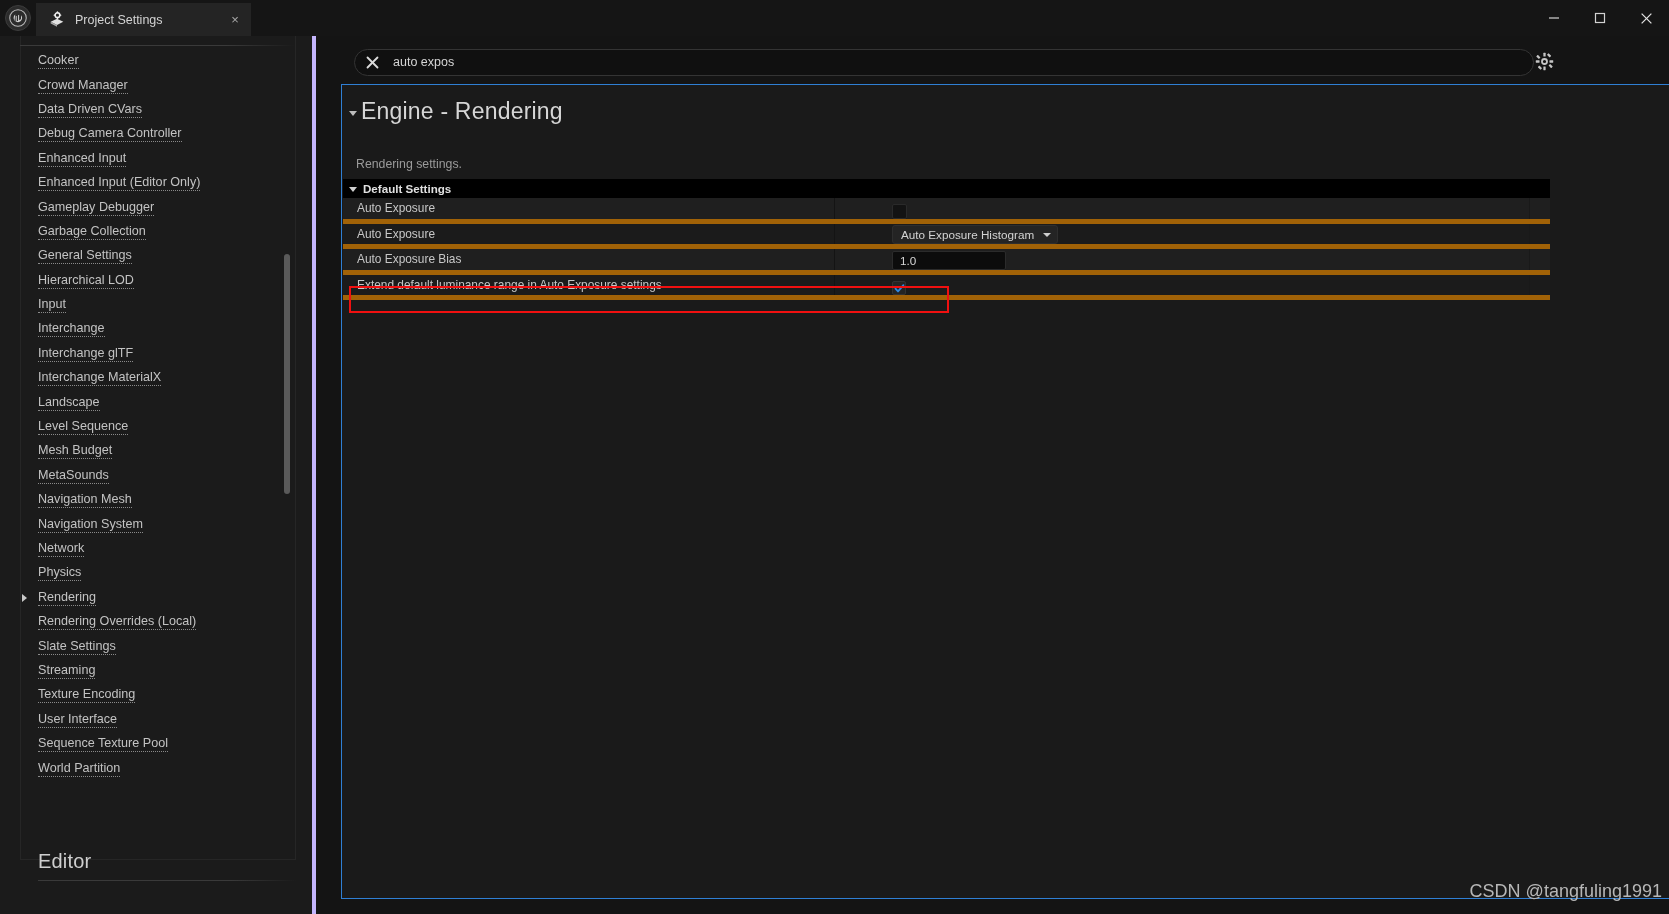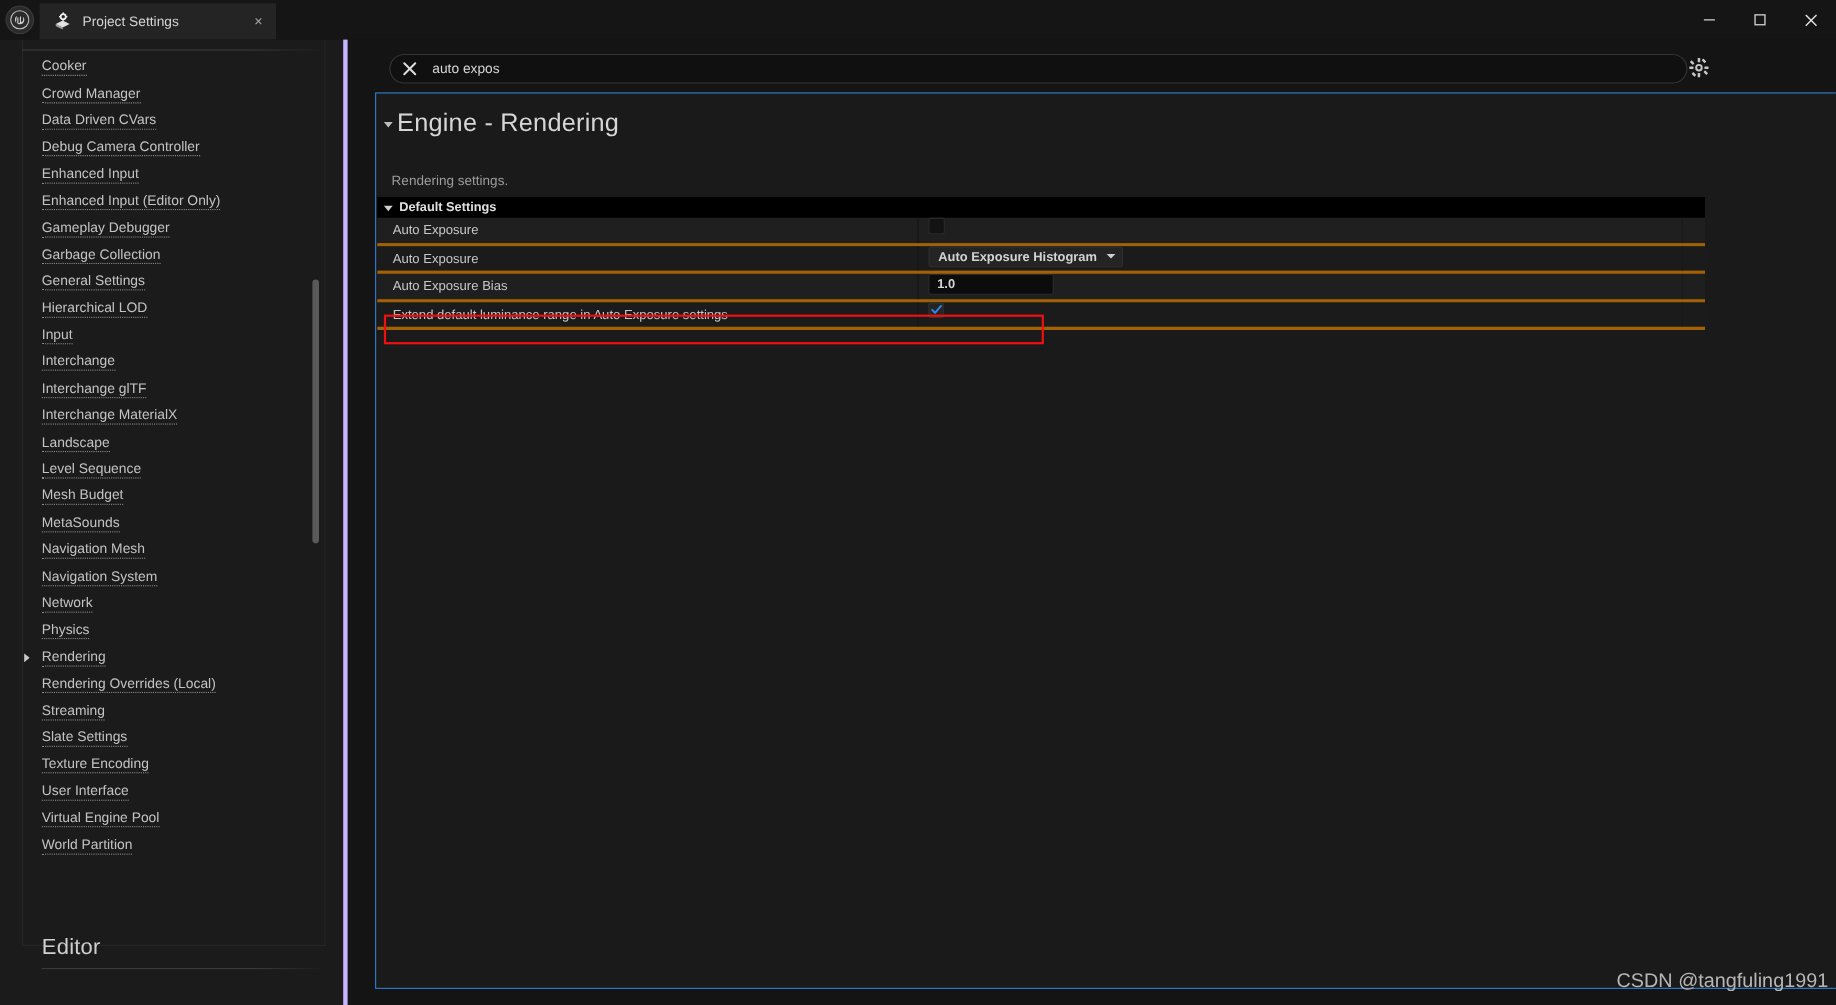--- a/index.html
+++ b/index.html
@@ -222,42 +222,42 @@
     font-size: 11.6px; color: #e0e0e0; font-weight: bold;
   }
 
   .prop-rows {
     position: absolute; left: 1px; top: 113px;
     width: 1207px;
   }
   .prop-row {
     position: relative;
     height: 25.5px;
-    border-bottom: 3px solid #a16207;
+    border-bottom: 5px solid #a16207;
     display: flex; align-items: center;
     background: #1f1f1f;
+    gap: 48px;
   }
   .prop-row.alt { background: #1b1b1b; }
   .prop-name {
     width: 492px;
     padding-left: 14px;
     font-size: 11.9px;
     color: #c7c7c7;
     border-right: 1px solid #141414;
     height: 100%;
     display: flex; align-items: center;
     white-space: nowrap;
   }
   .prop-value {
     flex: 1 1 auto;
     height: 100%;
-    display: flex; align-items: flex-start;
+    display: flex; align-items: flex-end;
     padding-left: 9px;
     position: relative;
-    font-weight: bold;
   }
   .prop-value::after {
     content: "";
     position: absolute;
     right: 20px; top: 0; bottom: 0;
     width: 1px;
     background: #191919;
   }
 
   
@@ -446,33 +446,33 @@
           <span class="nav-text">Physics</span>
         </div>
       <div class="nav-item">
         <span class="expander"></span>
         <span class="nav-text">Rendering</span>
       </div>
       <div class="nav-item">
           <span class="nav-text">Rendering Overrides (Local)</span>
         </div>
       <div class="nav-item">
+          <span class="nav-text">Slate Settings</span>
+        </div>
+      <div class="nav-item">
           <span class="nav-text">Streaming</span>
         </div>
       <div class="nav-item">
-          <span class="nav-text">Slate Settings</span>
-        </div>
-      <div class="nav-item">
           <span class="nav-text">Texture Encoding</span>
         </div>
       <div class="nav-item">
           <span class="nav-text">User Interface</span>
         </div>
       <div class="nav-item">
-          <span class="nav-text">Virtual Engine Pool</span>
+          <span class="nav-text">Sequence Texture Pool</span>
         </div>
       <div class="nav-item">
           <span class="nav-text">World Partition</span>
         </div>
     </div>
 
     <div class="sidebar-scrollbar"></div>
 
     <div class="section-heading">
       <span class="sh-text">Editor</span>

